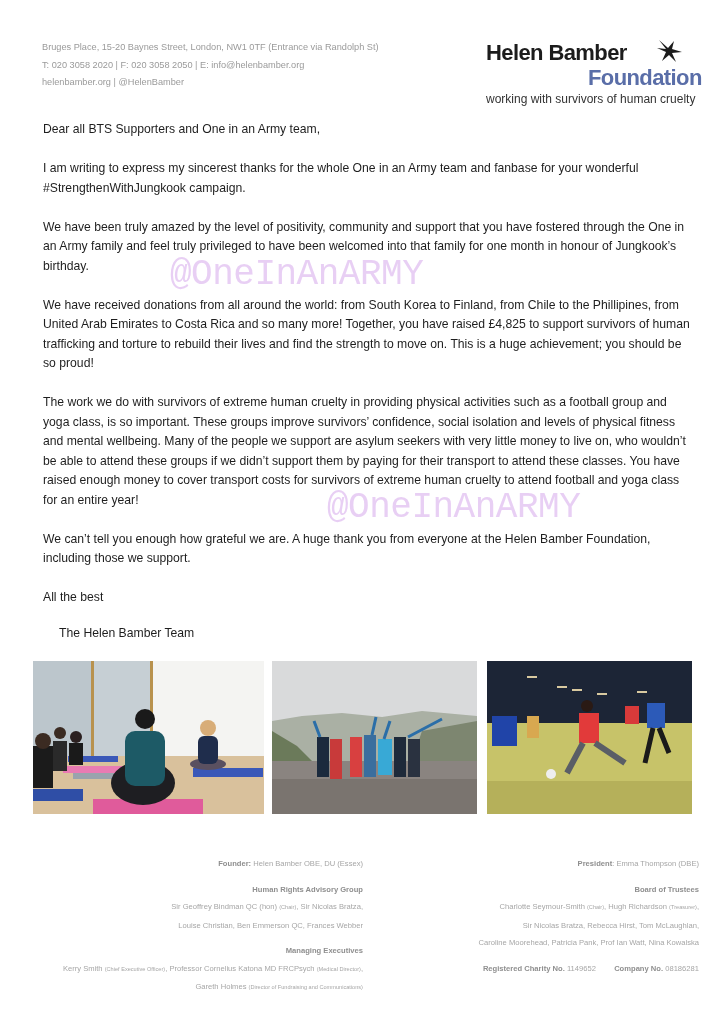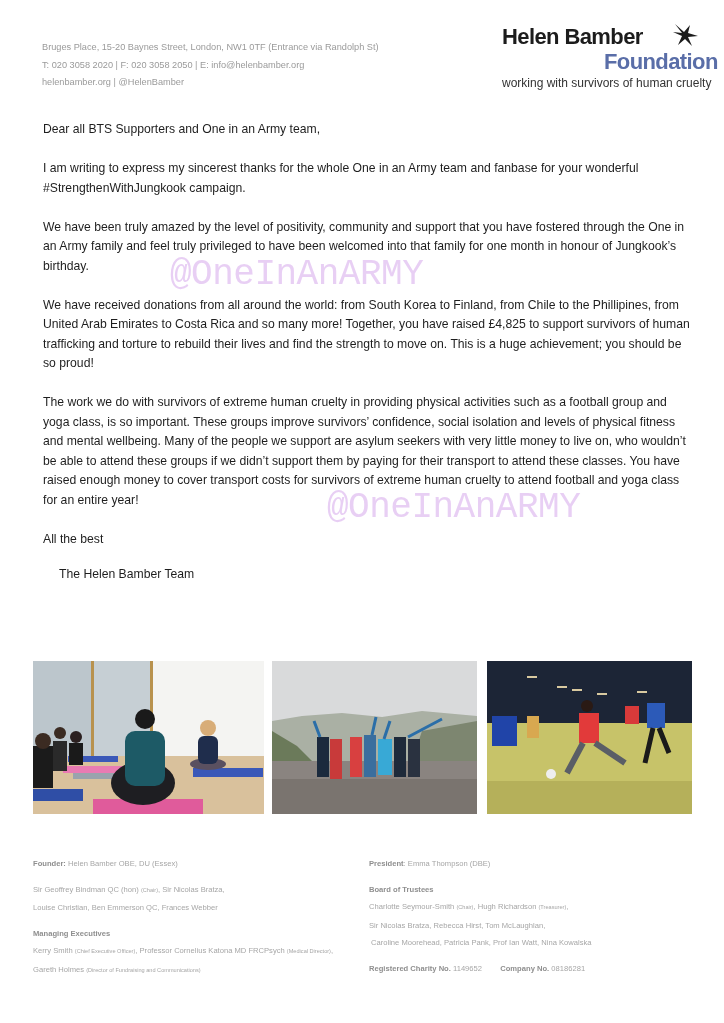--- a/index.html
+++ b/index.html
@@ -1,40 +1,40 @@
 <!DOCTYPE html>
 <html><head>
 <meta charset="utf-8">
 <style>
   html, body { margin: 0; padding: 0; background: #ffffff; }
   body { width: 724px; height: 1023px; position: relative; overflow: hidden; font-family: "Liberation Sans", "DejaVu Sans", sans-serif; color: #222; }
 
   .addr { position: absolute; left: 42px; top: 39px; font-size: 9.2px; line-height: 17.5px; color: #9a9a9a; }
   .addr div { white-space: nowrap; }
 
-  .logo { position: absolute; left: 486px; top: 24px; width: 220px; height: 70px; margin-left: 16px; }
+  .logo { position: absolute; left: 486px; top: 40px; width: 220px; height: 70px; }
   .logo-line1 { position: absolute; left: 0; top: 0; font-size: 22px; font-weight: bold; color: #1c1c1c; letter-spacing: -0.6px; white-space: nowrap; }
   .logo-bird { position: absolute; left: 170px; top: -2px; width: 28px; height: 26px; }
   .logo-line2 { position: absolute; left: 102px; top: 25px; font-size: 22px; font-weight: bold; color: #5a6ea8; letter-spacing: -0.6px; white-space: nowrap; }
   .logo-tag { position: absolute; left: 0; top: 52px; font-size: 12px; color: #333; white-space: nowrap; }
 
   .letter { position: absolute; left: 43px; top: 120px; width: 650px; font-size: 12.2px; line-height: 19.5px; color: #1e1e1e; }
   .letter p { margin: 0 0 19.5px 0; }
 
   .watermark { position: absolute; font-size: 36px; color: rgba(214, 168, 235, 0.55); white-space: nowrap; font-family: Liberation Mono, monospace; letter-spacing: -0.5px; }
   .wm1 { left: 170px; top: 254px; }
   .wm2 { left: 327px; top: 487px; }
 
   .photo { position: absolute; top: 661px; height: 153px; overflow: hidden; }
   .photo svg { display: block; width: 100%; height: 100%; }
   .ph1 { left: 33px; width: 231px; }
   .ph2 { left: 272px; width: 205px; }
   .ph3 { left: 487px; width: 205px; }
 
-  .foot { position: absolute; font-size: 7.6px; color: #a6a6a6; line-height: 17.5px; }
+  .foot { position: absolute; font-size: 7.6px; color: #a6a6a6; line-height: 17.5px; text-align: right; }
   .foot b { color: #8f8f8f; font-weight: bold; }
   .foot .sm { font-size: 5.6px; }
   .foot-left { left: 33px; top: 855px; width: 330px; }
   .foot-right { left: 369px; top: 855px; width: 330px; }
   .foot .gap { height: 8px; }
   .nowrap { white-space: nowrap; }
 </style>
 </head>
 <body>
 
@@ -52,20 +52,21 @@
   <div class="logo-line2">Foundation</div>
   <div class="logo-tag">working with survivors of human cruelty</div>
 </div>
 
 <div class="letter">
   <p>Dear all BTS Supporters and One in an Army team,</p>
   <p>I am writing to express my sincerest thanks for the whole One in an Army team and fanbase for your wonderful #StrengthenWithJungkook campaign.</p>
   <p>We have been truly amazed by the level of positivity, community and support that you have fostered through the One in an Army family and feel truly privileged to have been welcomed into that family for one month in honour of Jungkook’s birthday.</p>
   <p>We have received donations from all around the world: from South Korea to Finland, from Chile to the Phillipines, from United Arab Emirates to Costa Rica and so many more! Together, you have raised £4,825 to support survivors of human trafficking and torture to rebuild their lives and find the strength to move on. This is a huge achievement; you should be so proud!</p>
   <p>The work we do with survivors of extreme human cruelty in providing physical activities such as a football group and yoga class, is so important. These groups improve survivors’ confidence, social isolation and levels of physical fitness and mental wellbeing. Many of the people we support are asylum seekers with very little money to live on, who wouldn’t be able to attend these groups if we didn’t support them by paying for their transport to attend these classes. You have raised enough money to cover transport costs for survivors of extreme human cruelty to attend football and yoga class for an entire year!</p>
+  <p>We can’t tell you enough how grateful we are. A huge thank you from everyone at the Helen Bamber Foundation, including those we support.</p>
   <p style="margin:0">All the best</p>
   <p style="margin:16px">The Helen Bamber Team</p>
 </div>
 
 <div class="watermark wm1">@OneInAnARMY</div>
 <div class="watermark wm2">@OneInAnARMY</div>
 
 <div class="photo ph1">
   <svg viewBox="0 0 231 153" preserveAspectRatio="none">
     <rect width="231" height="153" fill="#e9e6e2"></rect>
@@ -136,20 +137,21 @@
   </svg>
 </div>
 
 <div class="foot foot-left">
   <div class="nowrap">
     <b>Founder:</b>
     <span>Helen Bamber OBE, DU (Essex)</span>
   </div>
   <div class="gap"></div>
   <div>
+    <div><b>Human Rights Advisory Group</b></div>
     <div class="nowrap">
       <span>Sir Geoffrey Bindman QC (hon)</span>
       <span class="sm">(Chair)</span><span>, Sir Nicolas Bratza,</span>
     </div>
     <div class="nowrap">Louise Christian, Ben Emmerson QC, Frances Webber</div>
   </div>
   <div class="gap"></div>
   <div>
     <div><b>Managing Executives</b></div>
     <div class="nowrap">

